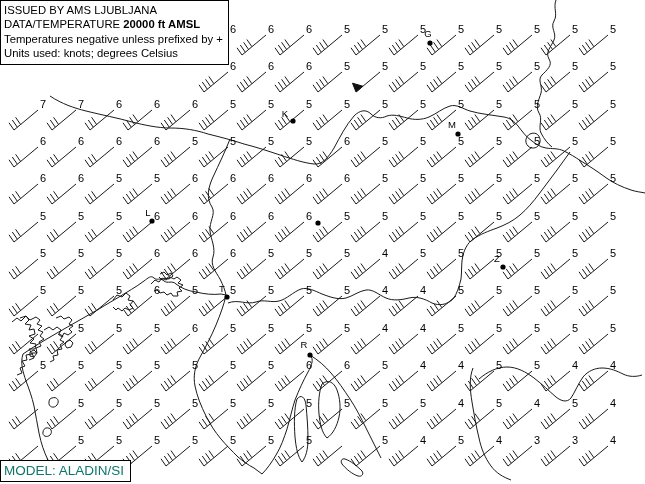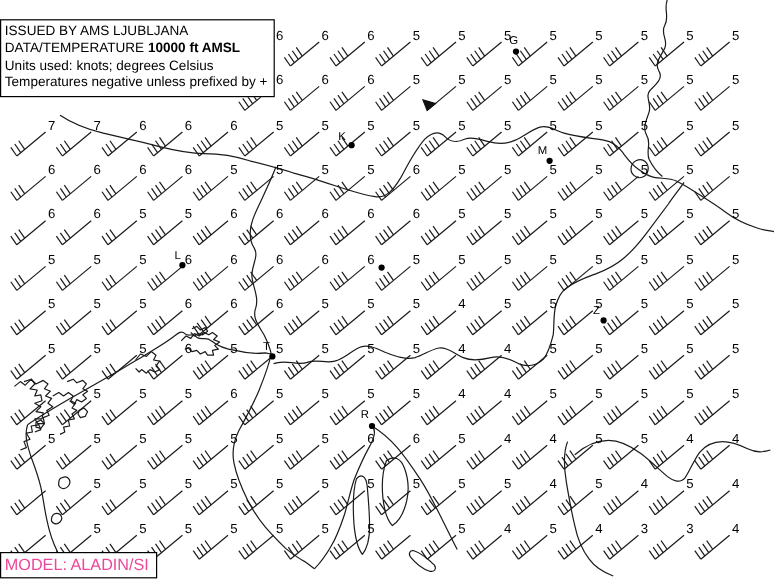--- a/index.html
+++ b/index.html
@@ -2,24 +2,24 @@
 <html><head>
 <meta charset="utf-8">
 <style>
   html,body{margin:0;padding:0;background:#fff;font-family:"Liberation Sans",sans-serif;}
   #stage{position:relative;width:645px;height:484px;background:#ffffff;overflow:hidden;}
   svg{position:absolute;left:0;top:0;}
   svg path, svg line, svg polyline{stroke:#1a1a1a;stroke-width:1;fill:none;stroke-linejoin:round;}
   svg text{font-family:"Liberation Sans",sans-serif;fill:#000;font-size:11px;}
   svg text.st{font-size:9.5px;}
   .hdr{position:absolute;left:0;top:0;width:224px;background:#fff;border:1px solid #000;
-       padding:2px 0 3px 3px;font-size:11.3px;line-height:14.4px;color:#000;margin-top:16px;}
+       padding:2px 0 3px 3px;font-size:11.3px;line-height:14.4px;color:#000;}
   .hdr b{font-weight:bold;}
   .model{position:absolute;left:0;top:460px;background:#fff;border:1px solid #000;
-       font-size:13.5px;color:#ec4899;padding:2px 6px 3px 3px;white-space:nowrap;}
+       font-size:13.5px;color:#0f766e;padding:2px 6px 3px 3px;white-space:nowrap;}
 </style>
 </head>
 <body>
 
 <div id="stage">
 
   <svg width="645" height="484" viewBox="0 0 645 484">
 
     <g>
 
@@ -1513,21 +1513,21 @@
         </g>
         <g>
           <text class="st" x="304" y="348" text-anchor="middle">R</text>
           <circle cx="310" cy="355" r="2.6" fill="#000" stroke="none"></circle>
         </g>
       </g>
   </svg>
 
   <div class="hdr">
     <div><span>ISSUED BY AMS LJUBLJANA</span><b></b></div>
-    <div><span>DATA/TEMPERATURE </span><b>10000 ft AMSL</b></div>
+    <div><span>DATA/TEMPERATURE </span><b>20000 ft AMSL</b></div>
+    <div><span>Temperatures negative unless prefixed by +</span><b></b></div>
     <div><span>Units used: knots; degrees Celsius</span><b></b></div>
-    <div><span>Temperatures negative unless prefixed by +</span><b></b></div>
   </div>
 
   <div class="model">
     <span>MODEL: ALADIN/SI</span>
   </div>
 </div>
 
 </body></html>

